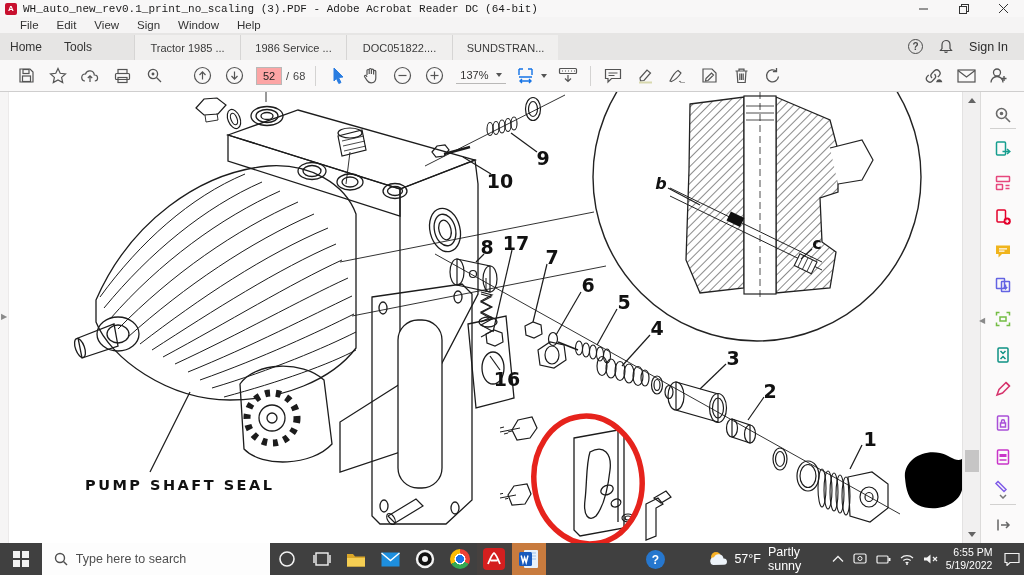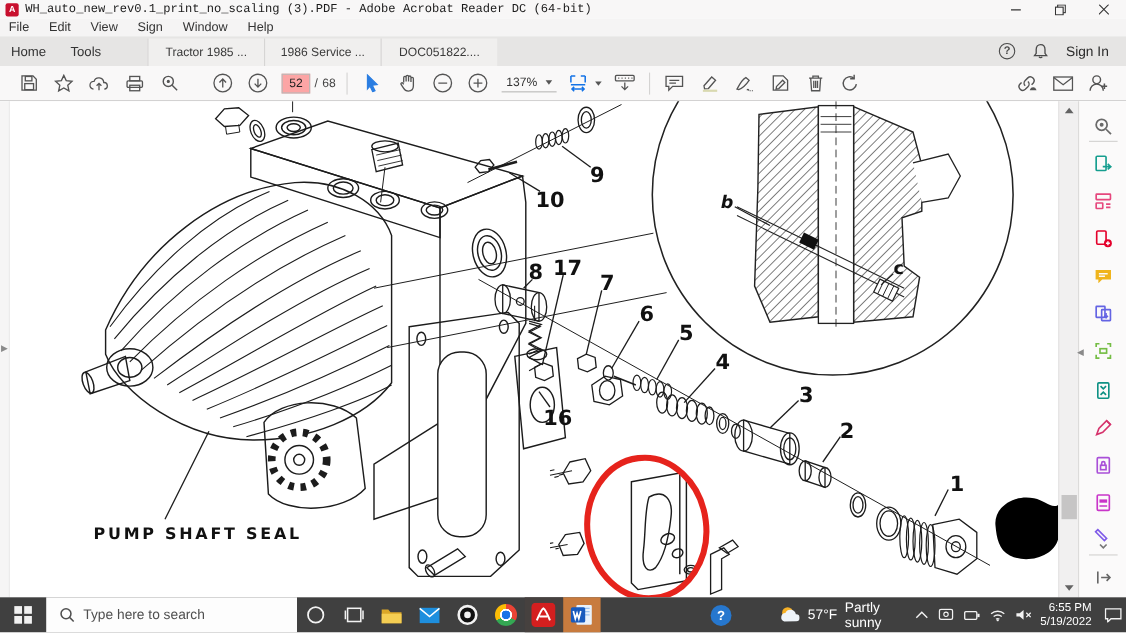--- a/index.html
+++ b/index.html
@@ -8,21 +8,21 @@
 
   
   .titlebar { position:absolute; top:0; left:0; right:0; height:17px; background:#f8f7f7; display:flex; align-items:center; padding-left:5px; }
   .acroicon { width:12px; height:12px; background:#c8102e; border-radius:2px; color:#fff; font-size:8px; font-weight:bold; display:flex; align-items:center; justify-content:center; margin-right:6px; }
   .title-text { font-size:11px; color:#1a1a1a;font-family:Liberation Mono, monospace; }
   .win-controls { position:absolute; right:0; top:0; height:17px; display:flex; }
   .win-btn { width:40px; height:17px; display:flex; align-items:center; justify-content:center; color:#333; }
   .win-btn svg { display:block; }
 
   
-  .menubar { position:absolute; top:17px; left:0; right:0; height:16px; background:#f5f4f4; display:flex; align-items:center; gap:18px; padding-left:8px; font-size:11.5px; color:#333; }
+  .menubar { position:absolute; top:17px; left:0; right:0; height:16px; background:#f5f4f4; display:flex; align-items:center; gap:18px; padding-left:20px; font-size:11.5px; color:#333; }
   .menu-item { cursor:default; }
 
   
   .tabbar { position:absolute; top:33px; left:0; right:0; height:27px; background:#e6e5e4; display:flex; align-items:flex-end; }
   .tab-fixed { width:52px; height:27px; display:flex; align-items:center; justify-content:center; font-size:12px; color:#333; }
   .doc-tab { width:106px; height:25px; background:#f0efee; border-left:1px solid #d6d5d4; display:flex; align-items:center; justify-content:center; font-size:11px; color:#3a3a3a; white-space:nowrap; overflow:hidden; }
   .doc-tab.active { background:#f9f8f8; border-left:1px solid #d6d5d4; border-right:1px solid #d6d5d4; gap:7px; }
   .tab-close { color:#555; font-size:12px; }
   .tab-right { margin-left:auto; display:flex; align-items:center; gap:16px; padding-right:16px; height:27px; }
   .help-circ { width:15px; height:15px; border:1.4px solid #4a4a4a; border-radius:50%; font-size:10px; color:#4a4a4a; display:flex; align-items:center; justify-content:center; font-weight:bold; }
@@ -116,20 +116,21 @@
     <span class="menu-item">Help</span>
   </div>
 
   <div class="tabbar">
     <div class="tab-fixed">Home</div>
     <div class="tab-fixed">Tools</div>
     <div style="width:30px"></div>
     <div class="doc-tab">Tractor 1985 ...</div>
     <div class="doc-tab">1986 Service ...</div>
     <div class="doc-tab">DOC051822....</div>
+    <div class="doc-tab">SUNDSTRAN...</div>
     <div class="tab-right">
       <div class="help-circ">?</div>
       <svg width="14" height="15">
           <path d="M7,1.5 C9.5,1.5 11,3.5 11,6 L11,9.5 L12.5,11.5 L1.5,11.5 L3,9.5 L3,6 C3,3.5 4.5,1.5 7,1.5 Z M5.6,12.5 a1.5,1.5 0 0 0 2.8,0" fill="none" stroke="#4a4a4a" stroke-width="1.2"></path>
         </svg>
       <span class="signin">Sign In</span>
     </div>
   </div>
 
   <div class="toolbar">

